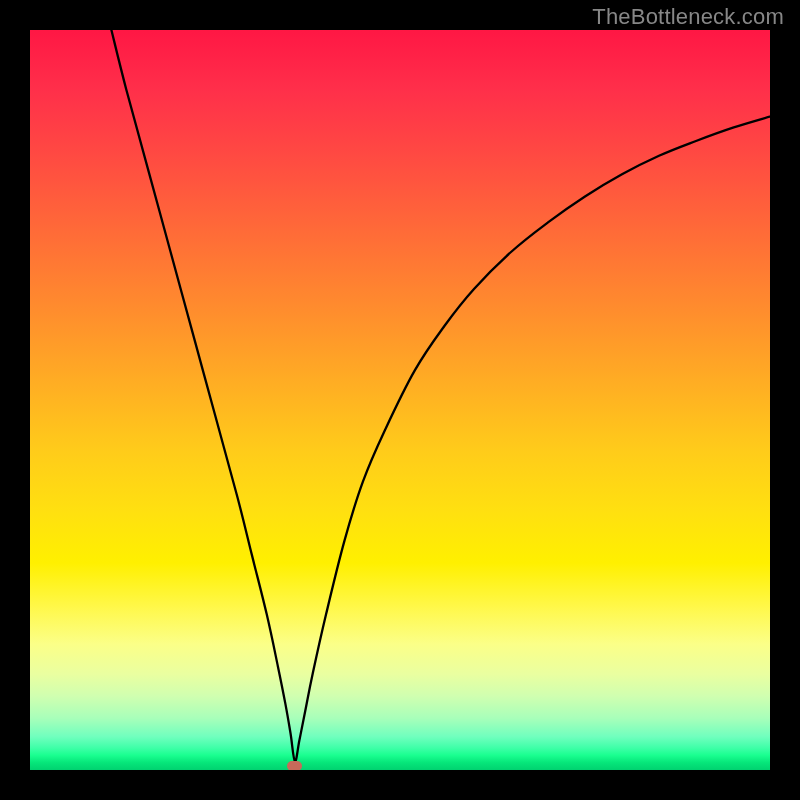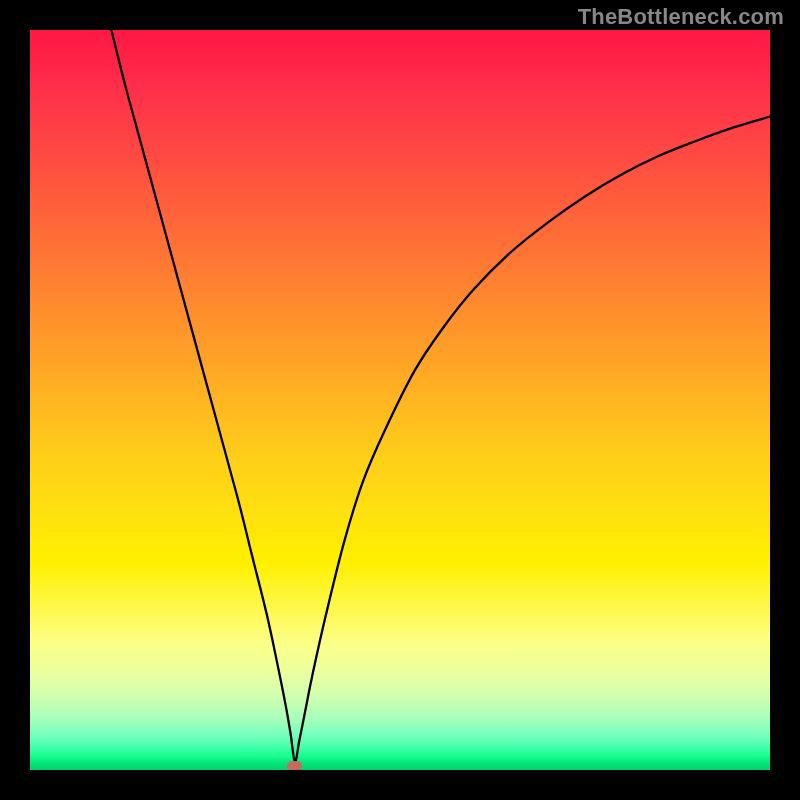--- a/index.html
+++ b/index.html
@@ -15,21 +15,21 @@
     position: relative;
     width: 800px;
     height: 800px;
     background: #000;
   }
   .watermark {
     position: absolute;
     top: 4px;
     right: 16px;
     font-size: 22px;
-    font-weight: 700;
+    font-weight: 400;
     color: #878787;
     letter-spacing: 0.2px;
     z-index: 10;
   }
   .plot-area {
     position: absolute;
     left: 30px;
     top: 30px;
     width: 740px;
     height: 740px;

